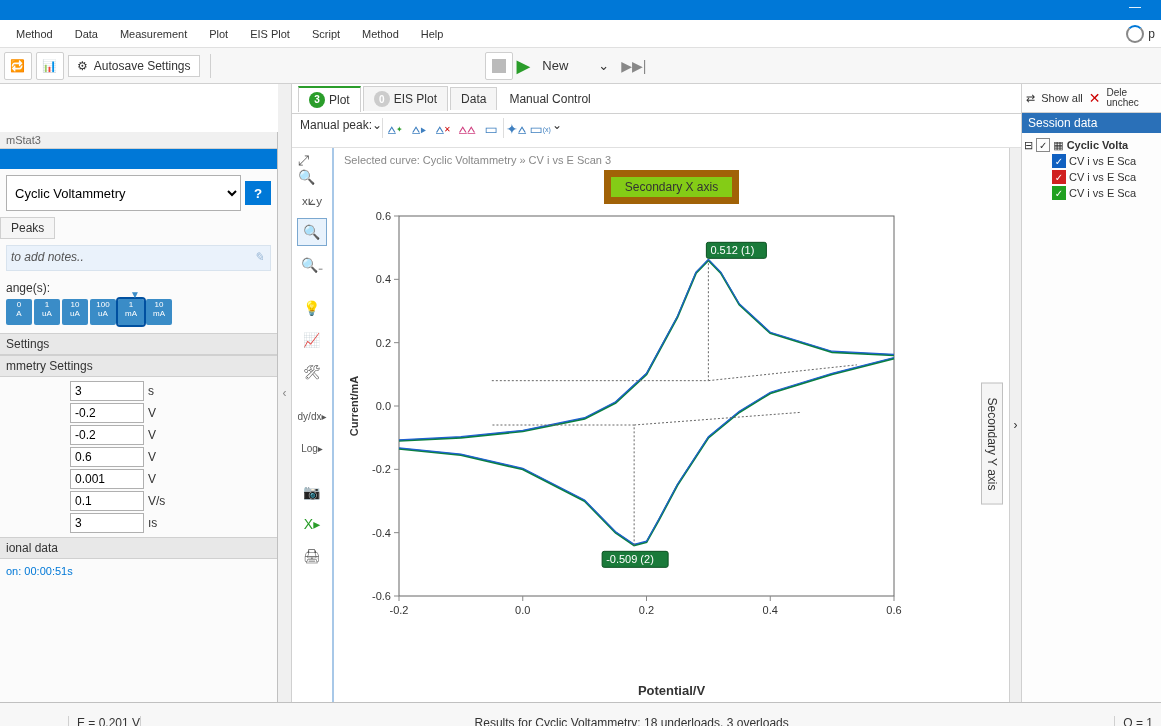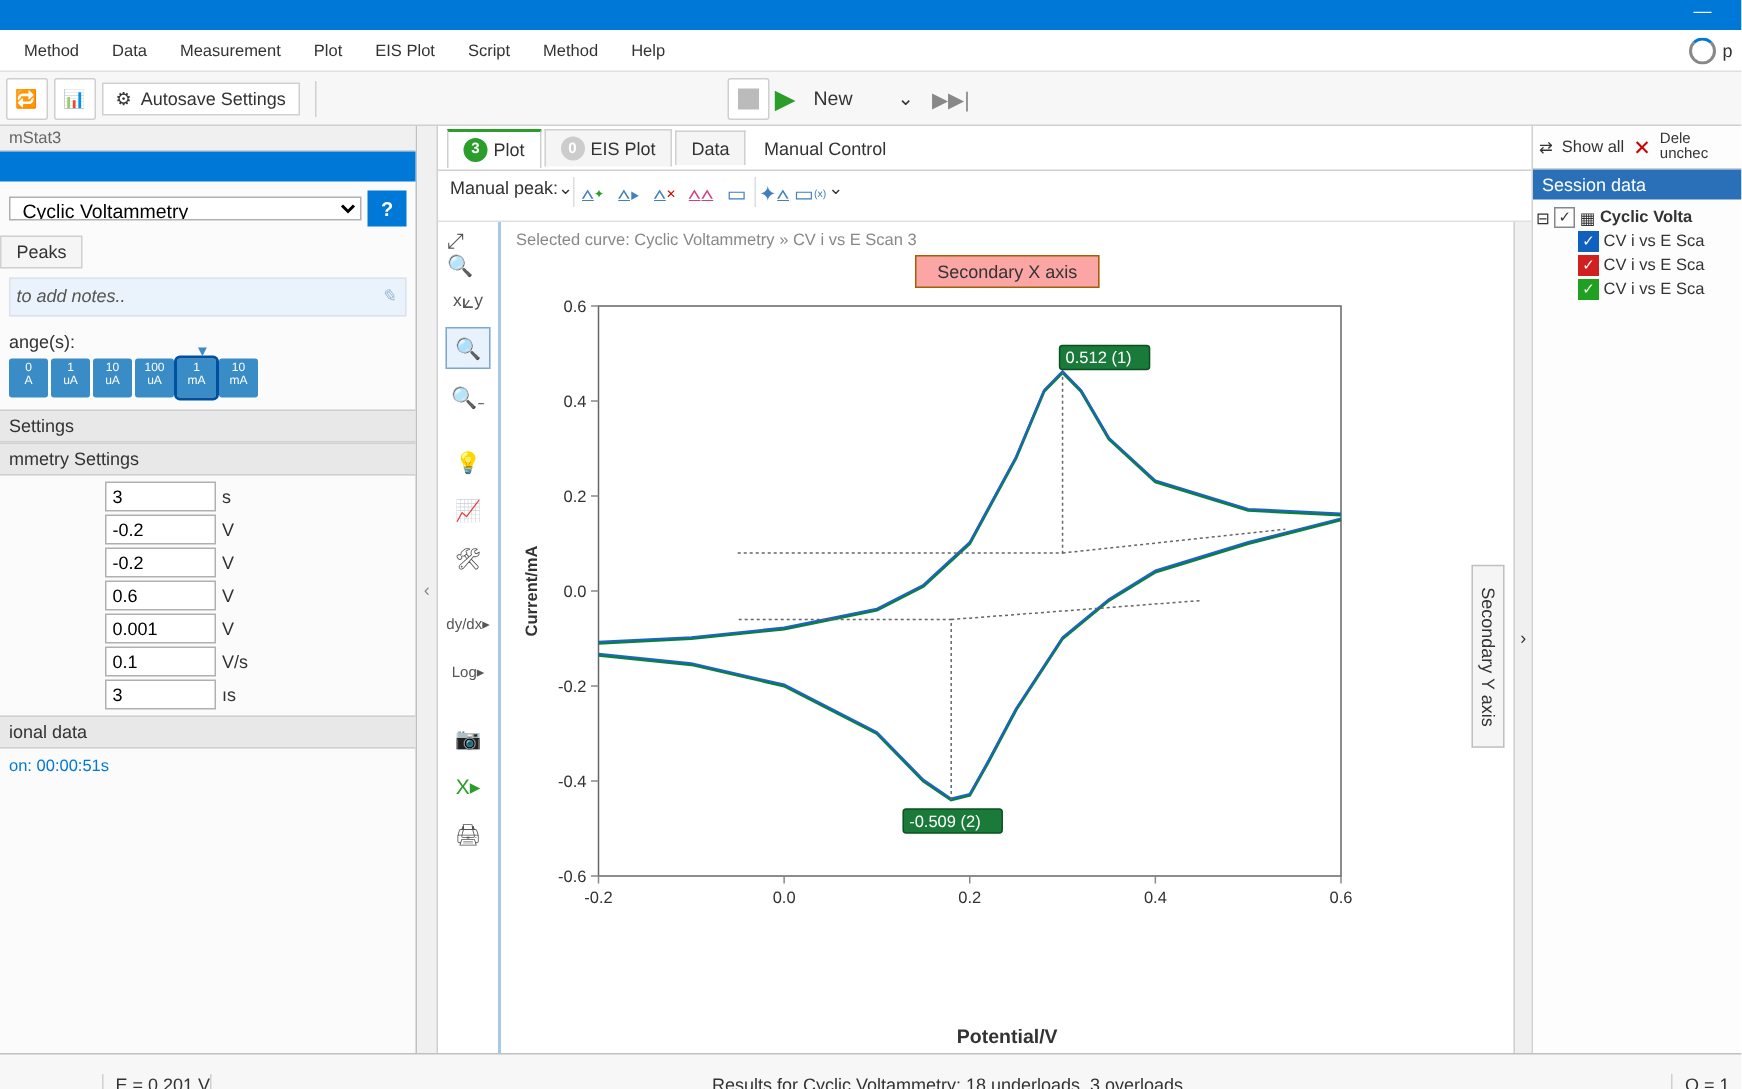--- a/index.html
+++ b/index.html
@@ -22,25 +22,25 @@
 .tb-divider { width: 1px; height: 24px; background: #d0d0d0; margin: 0 6px; }
 .play-btn { color: #2a9d2a; font-size: 18px; }
 .stop-btn { width: 14px; height: 14px; background: #bbb; }
 .skip-btn { font-size: 14px; color: #888; }
 .new-drop { display: flex; align-items: flex-start; gap: 30px; padding: 3px 8px; font-size: 13px; cursor: pointer; }
 
 
 .main { display: flex; height: calc(726px - 20px - 28px - 36px - 24px); }
 
 
-.left { width: 278px; border-right: 1px solid #c0c0c0; display: flex; flex-direction: column; background: #fbfbfb; position: relative; }
+.left { width: 278px; border-right: 1px solid #c0c0c0; display: flex; flex-direction: column; background: #fbfbfb; position: relative; margin-top: 48px; }
 .left-tab { background: #f0f0f0; border-bottom: 1px solid #d0d0d0; padding: 2px 6px; font-size: 11px; color: #666; }
 .left-bluebar { height: 20px; background: #0078d7; }
 .left-method-row { display: flex; align-items: center; gap: 4px; padding: 6px; }
-.method-select { flex: 1; height: 16px; border: 1px solid #b0b0b0; padding: 0 4px; background: #fff; font-size: 13px; }
+.method-select { flex: 1; height: 36px; border: 1px solid #b0b0b0; padding: 0 4px; background: #fff; font-size: 13px; }
 .help-btn { width: 26px; height: 24px; background: #0078d7; color: #fff; border: none; font-weight: bold; cursor: pointer; }
 .peaks-tab { background: #f5f5f5; border: 1px solid #d0d0d0; padding: 3px 10px; width: fit-content; margin-left: 0; font-size: 12px; }
 .notes { margin: 6px; padding: 4px; border: 1px solid #d8e3ee; background: #eaf2fb; font-style: italic; font-family: monospace; color: #555; position: relative; height: 26px; }
 .notes .pencil { position: absolute; right: 6px; top: 4px; color: #9ab8d6; }
 .range-label { padding: 4px 6px; font-size: 12px; }
 .range-chips { display: flex; gap: 2px; padding: 0 6px 8px; }
 .chip { width: 26px; height: 26px; background: #3a8cc7; color: #fff; font-size: 8px; text-align: center; padding-top: 2px; line-height: 1.1; border-radius: 2px; cursor: pointer; }
 .chip.sel { outline: 2px solid #0050a0; }
 .range-marker { position: absolute; color: #3a8cc7; font-size: 10px; }
 .section-hdr { background: #e8e8e8; border-top: 1px solid #d0d0d0; border-bottom: 1px solid #d0d0d0; padding: 3px 6px; font-size: 12px; }
@@ -68,21 +68,21 @@
 
 
 .plot-row { flex: 1; display: flex; }
 .plot-tools { width: 42px; border-right: 2px solid #a8c8e8; display: flex; flex-direction: column; align-items: center; padding-top: 6px; gap: 4px; }
 .pt-btn { width: 30px; height: 28px; display: flex; align-items: center; justify-content: center; border: 1px solid transparent; cursor: pointer; font-size: 14px; color: #555; }
 .pt-btn.sel { border-color: #7ba8d0; background: #e8f2fc; }
 .pt-sep { height: 8px; }
 
 .plot-container { flex: 1; display: flex; flex-direction: column; padding: 6px 10px 4px; }
 .curve-title { font-size: 11px; color: #888; margin-bottom: 4px; }
-.sec-x { align-self: center; padding: 3px 14px; border: 1px solid #a16207; background: #fca5a5; font-size: 12px; margin-bottom: 2px; cursor: pointer; }
+.sec-x { align-self: center; padding: 3px 14px; border: 7px solid #a16207; background: #84cc16; font-size: 12px; margin-bottom: 2px; cursor: pointer; }
 .plot-svg-wrap { flex: 1; position: relative; }
 .sec-y { position: absolute; right: -4px; top: 50%; transform: translateY(-50%) rotate(0); writing-mode: vertical-rl; padding: 14px 3px; border: 1px solid #c0c0c0; background: #f5f5f5; font-size: 12px; cursor: pointer; }
 .coord-readout { font-size: 11px; color: #888; padding: 2px 0 0 40px; }
 .xlabel { text-align: center; font-weight: bold; font-size: 13px; margin-top: 2px; }
 
 
 .right { width: 140px; border-left: 1px solid #d0d0d0; display: flex; flex-direction: column; background: #fdfdfd; }
 .right-tools { display: flex; align-items: center; gap: 6px; padding: 4px; font-size: 11px; border-bottom: 1px solid #d0d0d0; }
 .right-tools .del { color: #c00; font-size: 14px; }
 .session-hdr { background: #2a70b8; color: #fff; padding: 3px 6px; font-size: 12px; }

